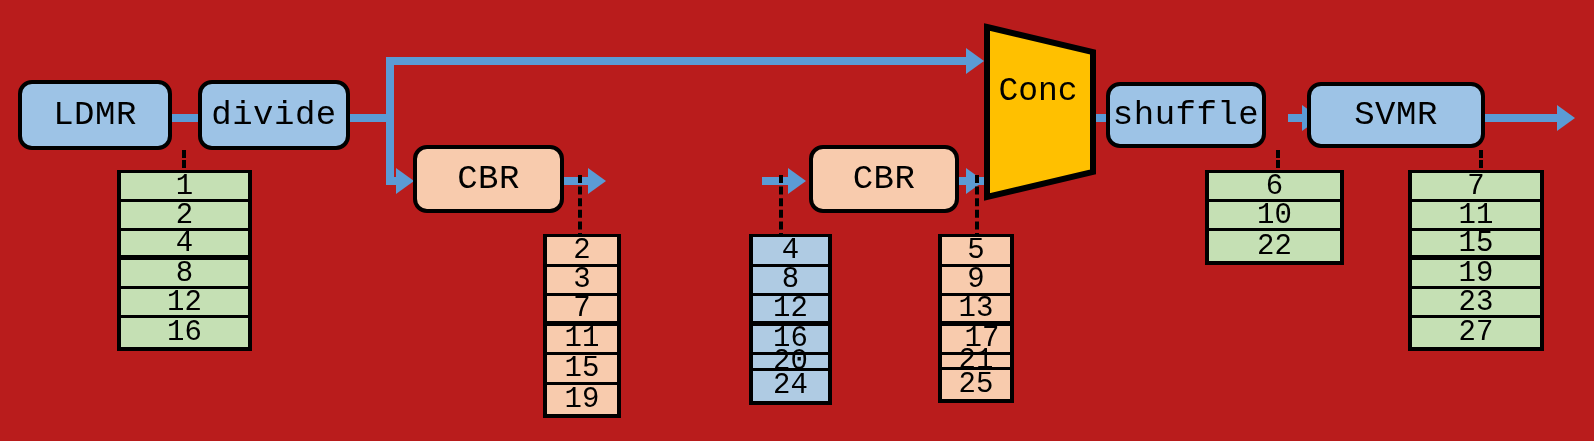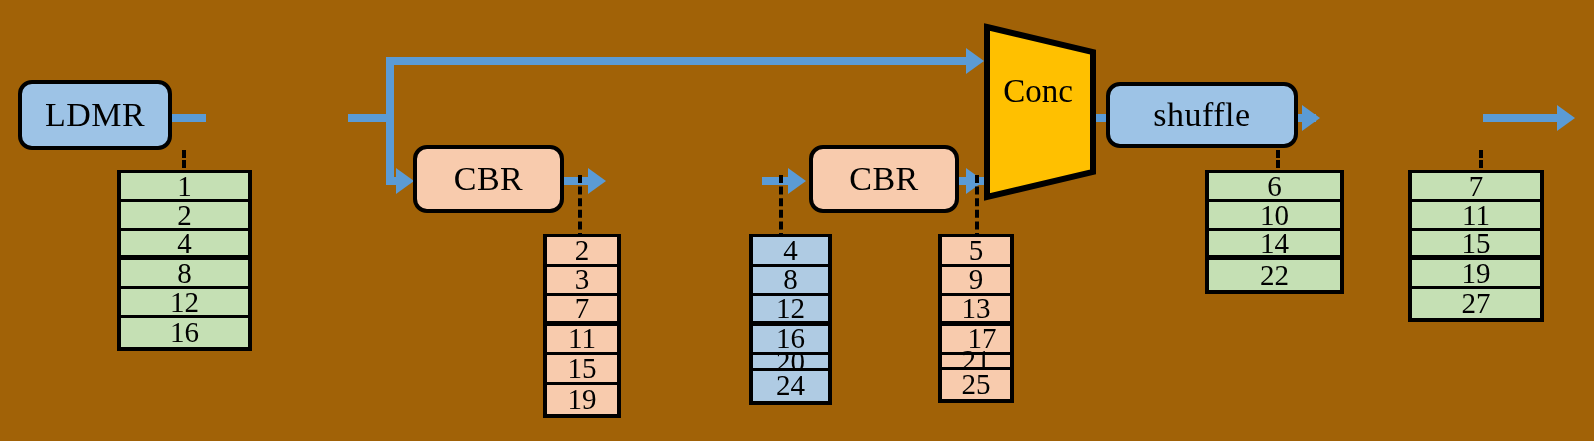--- a/index.html
+++ b/index.html
@@ -4,23 +4,23 @@
 <style>
   html, body {
     margin: 0;
     padding: 0;
     background: #ffffff;
   }
   #stage {
     position: relative;
     width: 1594px;
     height: 441px;
-    background: #a16207;
+    background: #b91c1c;
     overflow: hidden;
-    font-family: Liberation Serif, serif;
+    font-family: Liberation Mono, monospace;
   }
 
   
   .block {
     position: absolute;
     box-sizing: border-box;
     border: 4px solid #000000;
     border-radius: 14px;
     display: flex;
     align-items: center;
@@ -151,43 +151,49 @@
   <div class="dash" style="left:578px; top:175px; height:66px;"></div>
   <div class="dash" style="left:779px; top:175px; height:66px;"></div>
   <div class="dash" style="left:975px; top:175px; height:66px;"></div>
   <div class="dash" style="left:1276px; top:150px; height:28px;"></div>
   <div class="dash" style="left:1479px; top:150px; height:28px;"></div>
 
   <div class="block blue" style="left:18px; top:80px; width:154px; height:70px;">
     <span>LDMR</span>
   </div>
 
+  <div class="block blue" style="left:198px; top:80px; width:152px; height:70px;">
+    <span>divide</span>
+  </div>
 
   <div class="block orange" style="left:413px; top:145px; width:151px; height:68px;">
     <span>CBR</span>
   </div>
 
 
   <div class="block orange" style="left:809px; top:145px; width:150px; height:68px;">
     <span>CBR</span>
   </div>
 
   <div class="trapezoid-wrap" style="left:982px; top:22px; width:116px; height:180px;">
     <svg width="116" height="180" viewBox="0 0 116 180">
       <polygon points="5,5 111,30 111,150 5,175" fill="#FFC000" stroke="#000000" stroke-width="6" stroke-linejoin="miter"></polygon>
     </svg>
     <div class="trapezoid-label">
       <div>Conc</div>
     </div>
   </div>
 
-  <div class="block blue" style="left:1106px; top:82px; width:192px; height:66px;">
+  <div class="block blue" style="left:1106px; top:82px; width:160px; height:66px;">
     <span>shuffle</span>
   </div>
 
+  <div class="block blue" style="left:1307px; top:82px; width:178px; height:66px;">
+    <span>SVMR</span>
+  </div>
 
   <div class="table green" id="tbl-0" style="left:117px; top:170px; width:135px;">
       <div class="cell" style="height: 29px;">1</div>
       <div class="cell" style="height: 29px;">2</div>
       <div class="cell thick-sep" style="height: 29px;">4</div>
       <div class="cell" style="height: 29px;">8</div>
       <div class="cell" style="height: 29px;">12</div>
       <div class="cell" style="height: 29px;">16</div>
     </div>
 
@@ -214,25 +220,25 @@
       <div class="cell" style="height: 29.5px;">9</div>
       <div class="cell thick-sep" style="height: 29.5px; text-align: center;">13</div>
       <div class="cell" style="height: 29px; padding-left: 12px;">17</div>
       <div class="cell" style="height: 15px;">21</div>
       <div class="cell" style="height: 29.5px; text-align: right;">25</div>
     </div>
 
   <div class="table green" id="tbl-4" style="left:1205px; top:170px; width:139px;">
       <div class="cell" style="height: 29px;">6</div>
       <div class="cell" style="height: 29px;">10</div>
-      <div class="cell thick-sep" style="height: 29px;">14</div>
       <div class="cell" style="height: 30px;">22</div>
     </div>
 
   <div class="table green" id="tbl-5" style="left:1408px; top:170px; width:136px;">
       <div class="cell" style="height: 29px;">7</div>
       <div class="cell" style="height: 29px;">11</div>
       <div class="cell thick-sep" style="height: 29px;">15</div>
       <div class="cell" style="height: 29px;">19</div>
+      <div class="cell" style="height: 29px;">23</div>
       <div class="cell" style="height: 29px;">27</div>
     </div>
 
 </div>
 
 </body></html>

